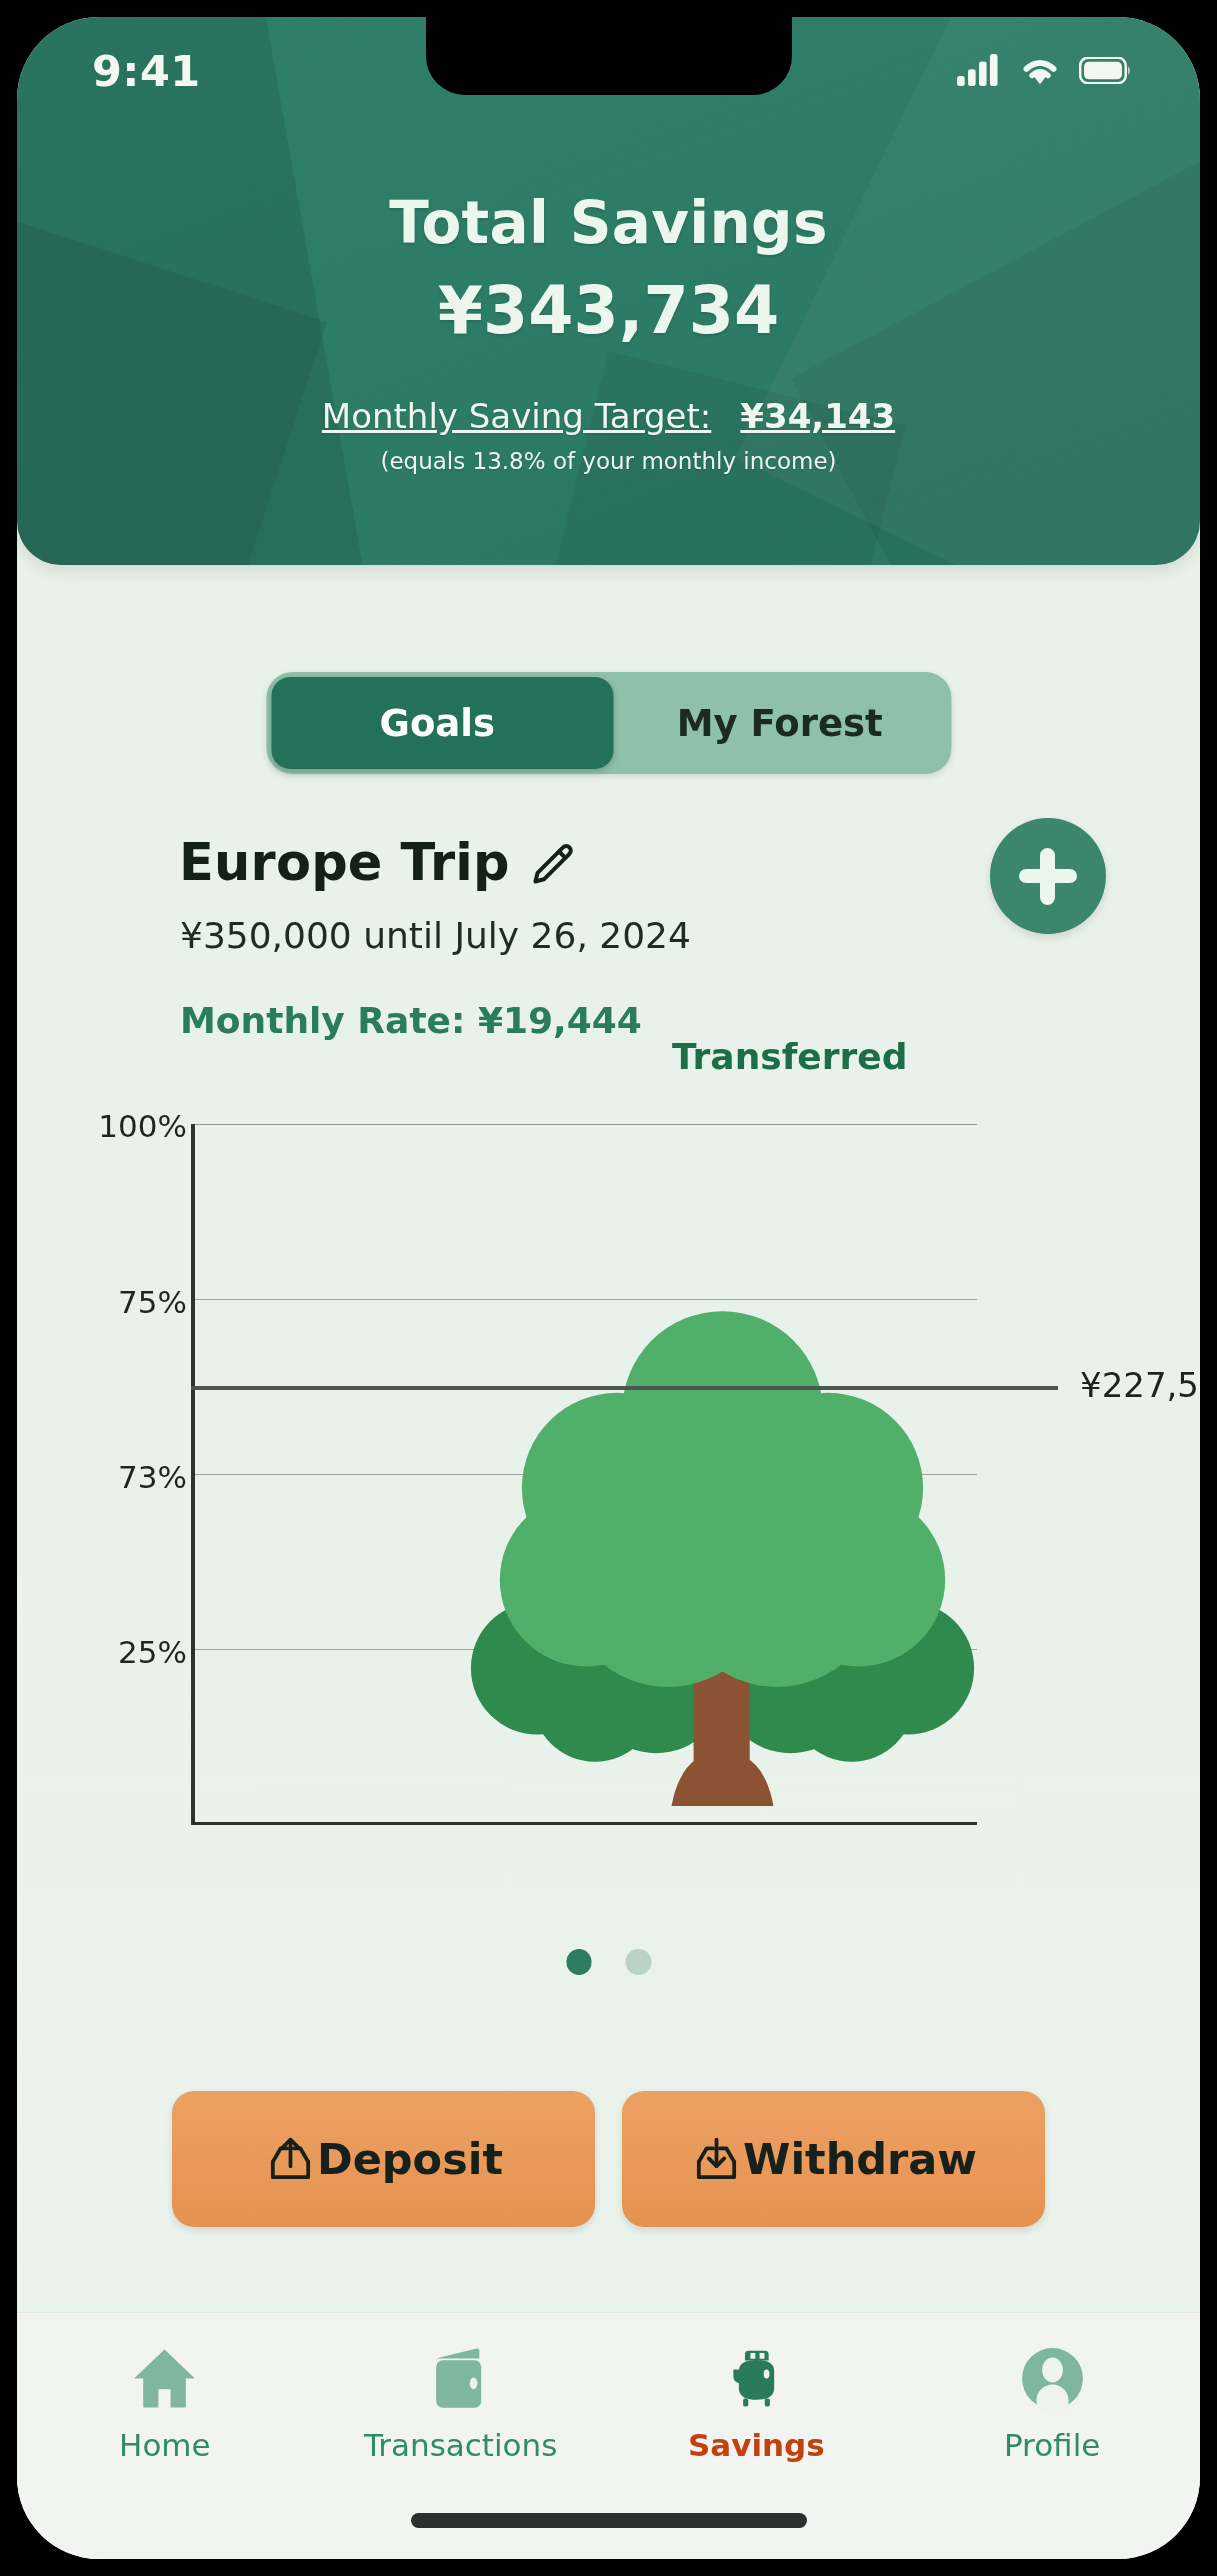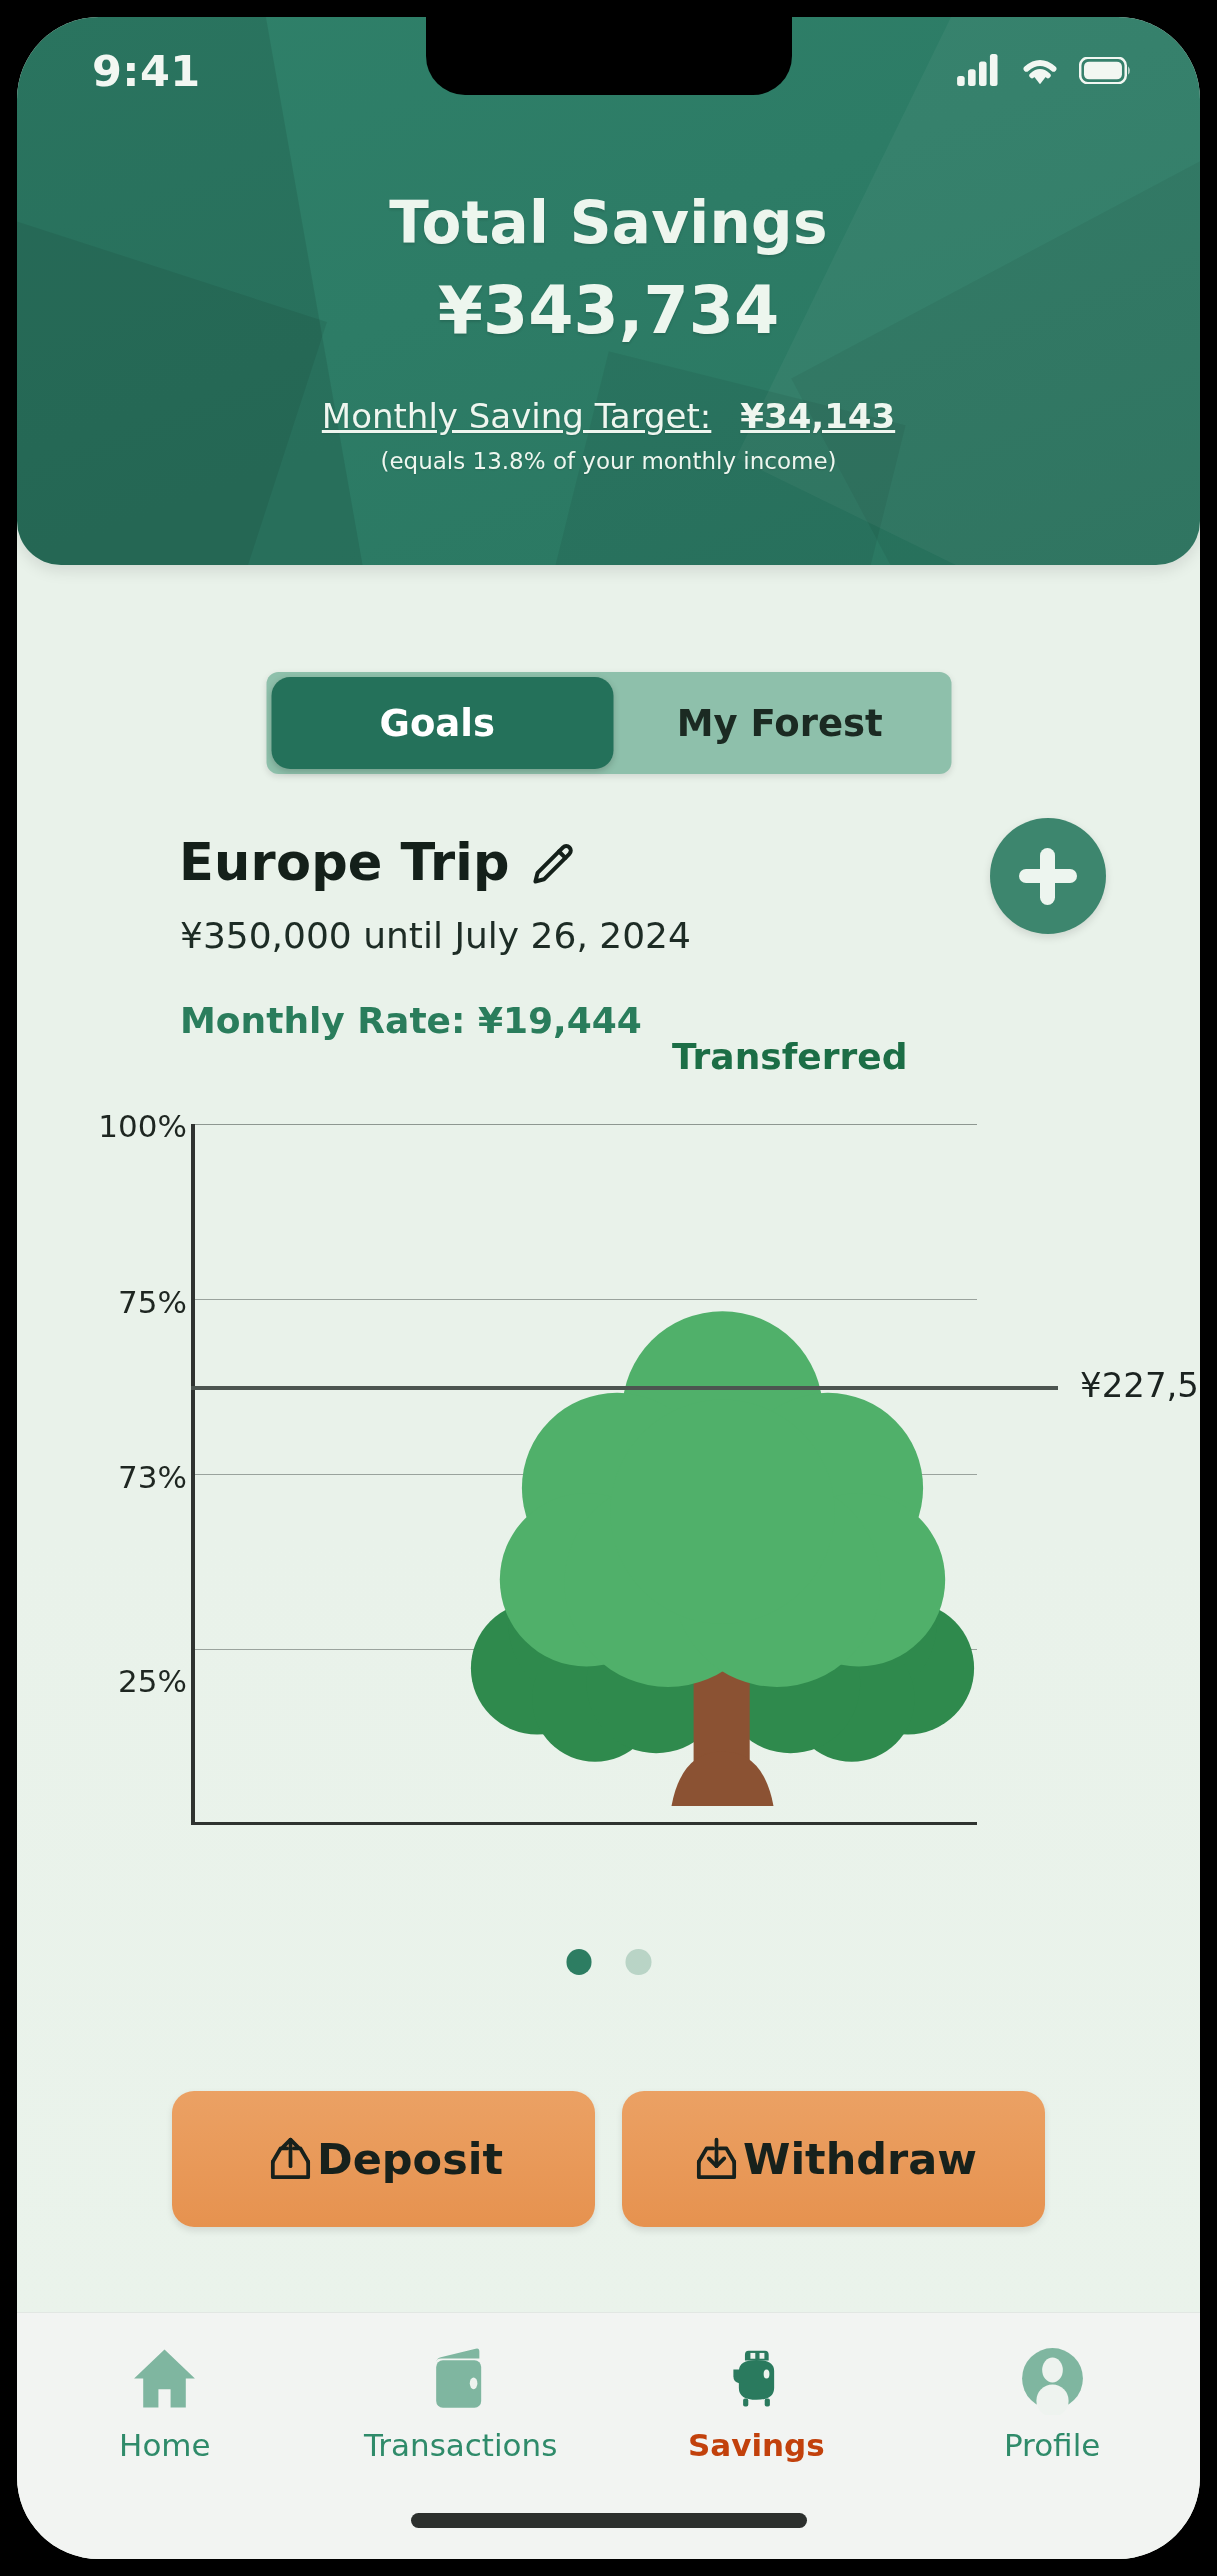--- a/index.html
+++ b/index.html
@@ -95,21 +95,21 @@
     z-index:1;
   }
 
   
   .segwrap {
     position:absolute; left:50%; top:655px; transform:translateX(-50%);
     width:685px; height:102px; z-index:5;
   }
   .segtrack {
     position:absolute; inset:0;
-    background:#8ec0ab; border-radius:12px;
+    background:#8ec0ab; border-radius:26px;
     box-shadow:0 2.6px 6.8px rgba(0,0,0,.10);
     display:flex;
   }
   .seg {
     flex:1; display:flex; align-items:center; justify-content:center;
     font-size:37px; font-weight:700; color:#1b2a22;
     border-radius:22px; z-index:2; cursor:pointer;
   }
   .seg.active { color:#ffffff; }
   .segthumb {
@@ -265,21 +265,21 @@
     <div class="goal-rate">Monthly Rate: ¥19,444</div>
     <div class="goal-status">Transferred</div>
     <div class="addbtn"></div>
   </div>
 
   <div class="chart">
 
     <div class="ylab" style="top:3.4px;">100%</div>
     <div class="ylab" style="top:179px;">75%</div>
     <div class="ylab" style="top:354px;">73%</div>
-    <div class="ylab" style="top:529px;margin-top:29px;">25%</div>
+    <div class="ylab" style="top:529px;">25%</div>
 
     <div class="plot">
       <div class="gl top" style="top:0px;"></div>
       <div class="gl" style="top:175px;"></div>
       <div class="gl" style="top:350px;"></div>
       <div class="gl" style="top:525px;"></div>
 
       <svg class="tree" viewBox="0 0 620 660">
 
         <g fill="#2f8a4d">

